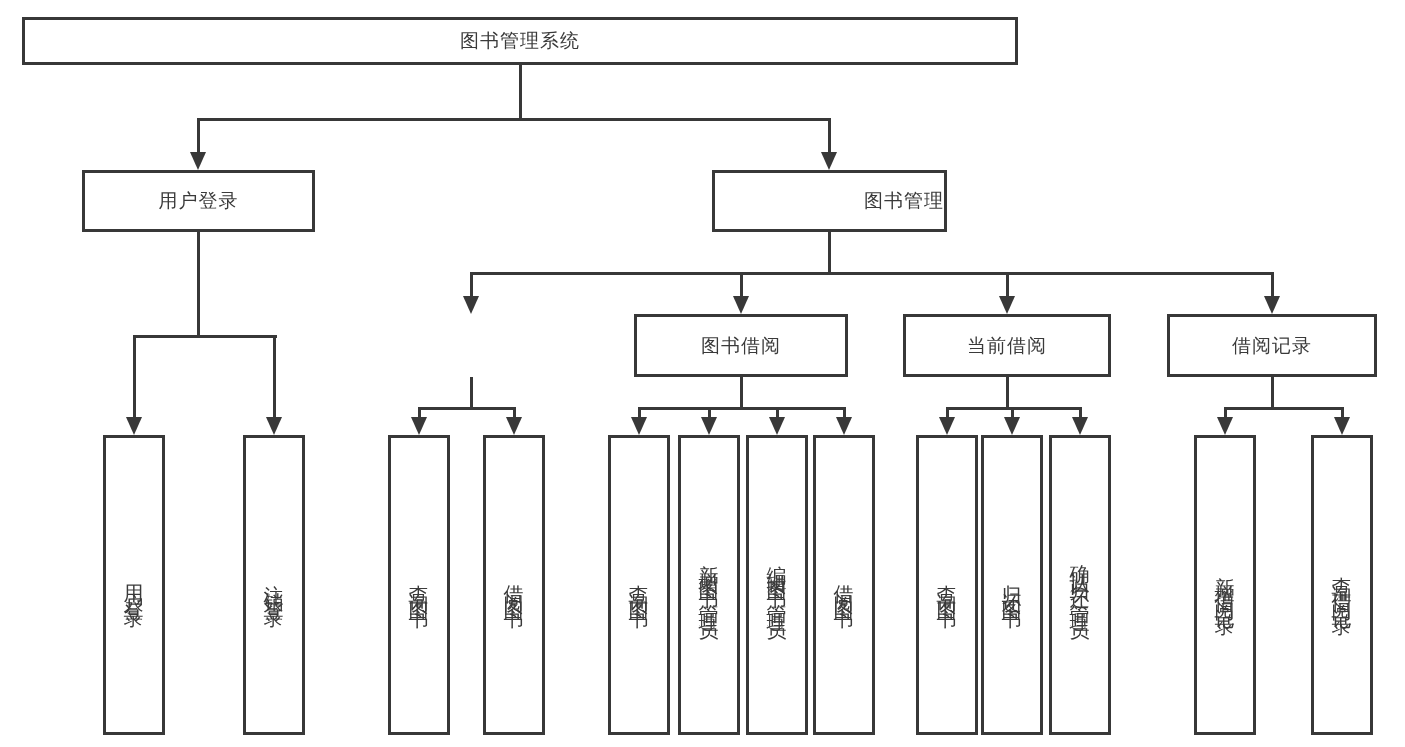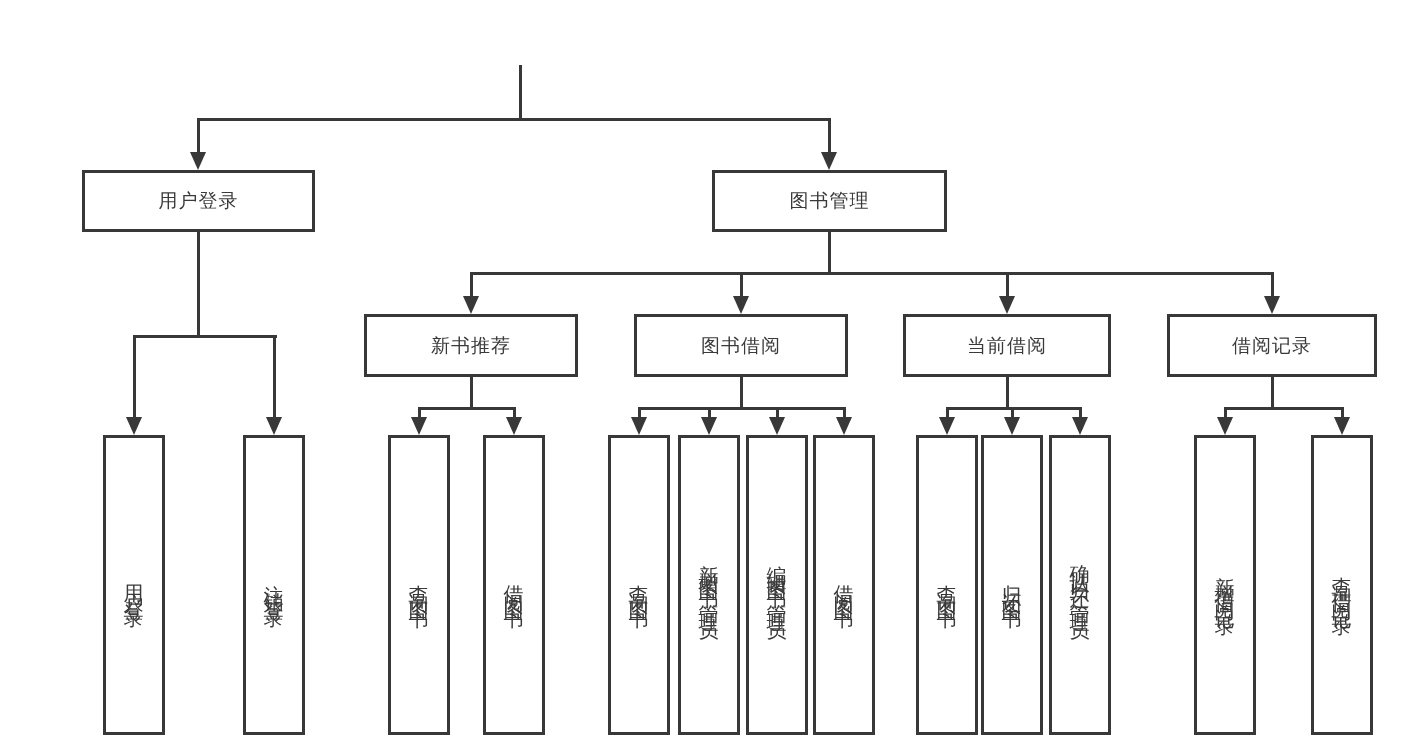--- a/index.html
+++ b/index.html
@@ -39,32 +39,35 @@
     position:absolute; left:1152px; top:714px;
     font-size:21px; color:var(--watermark,#c4c4c4);
     z-index:5; white-space:nowrap;
   }
 </style>
 </head>
 <body>
 
 <div class="canvas">
 
+  <div class="hnode" style="left:22px; top:17px; width:996px; height:48px;">
+    <span>图书管理系统</span>
+  </div>
 
   <div class="vline" style="left:519px; top:65px; height:55px;"></div>
   <div class="hline" style="left:197px; top:118px; width:634px;"></div>
   <div class="vline" style="left:197px; top:118px; height:36px;"></div>
   <div class="arrow" style="left:190px; top:152px;"></div>
   <div class="vline" style="left:828px; top:118px; height:36px;"></div>
   <div class="arrow" style="left:821px; top:152px;"></div>
 
   <div class="hnode" style="left:82px; top:170px; width:233px; height:62px;">
     <span>用户登录</span>
   </div>
-  <div class="hnode" style="left:712px; top:170px; width:235px; height:62px;">
+  <div class="hnode" style="left:712px; top:170px; width:235px; height:62px;justify-content:flex-end;">
     <span>图书管理</span>
   </div>
 
   <div class="vline" style="left:197px; top:232px; height:105px;"></div>
   <div class="hline" style="left:133px; top:335px; width:144px;"></div>
   <div class="vline" style="left:133px; top:335px; height:84px;"></div>
   <div class="arrow" style="left:126px; top:417px;"></div>
   <div class="vline" style="left:273px; top:335px; height:84px;"></div>
   <div class="arrow" style="left:266px; top:417px;"></div>
 
@@ -72,23 +75,20 @@
   <div class="hline" style="left:470px; top:272px; width:804px;"></div>
   <div class="vline" style="left:470px; top:272px; height:26px;"></div>
   <div class="arrow" style="left:463px; top:296px;"></div>
   <div class="vline" style="left:740px; top:272px; height:26px;"></div>
   <div class="arrow" style="left:733px; top:296px;"></div>
   <div class="vline" style="left:1006px; top:272px; height:26px;"></div>
   <div class="arrow" style="left:999px; top:296px;"></div>
   <div class="vline" style="left:1271px; top:272px; height:26px;"></div>
   <div class="arrow" style="left:1264px; top:296px;"></div>
 
-  <div class="hnode" style="left:364px; top:314px; width:214px; height:63px;">
-    <span>新书推荐</span>
-  </div>
   <div class="hnode" style="left:634px; top:314px; width:214px; height:63px;">
     <span>图书借阅</span>
   </div>
   <div class="hnode" style="left:903px; top:314px; width:208px; height:63px;">
     <span>当前借阅</span>
   </div>
   <div class="hnode" style="left:1167px; top:314px; width:210px; height:63px;">
     <span>借阅记录</span>
   </div>
 

